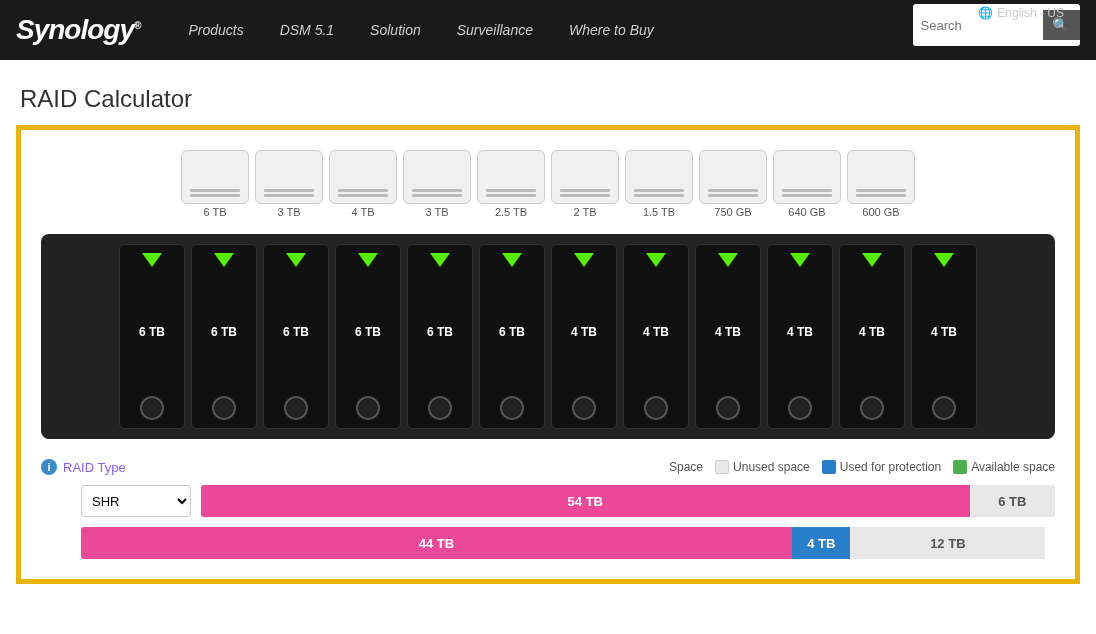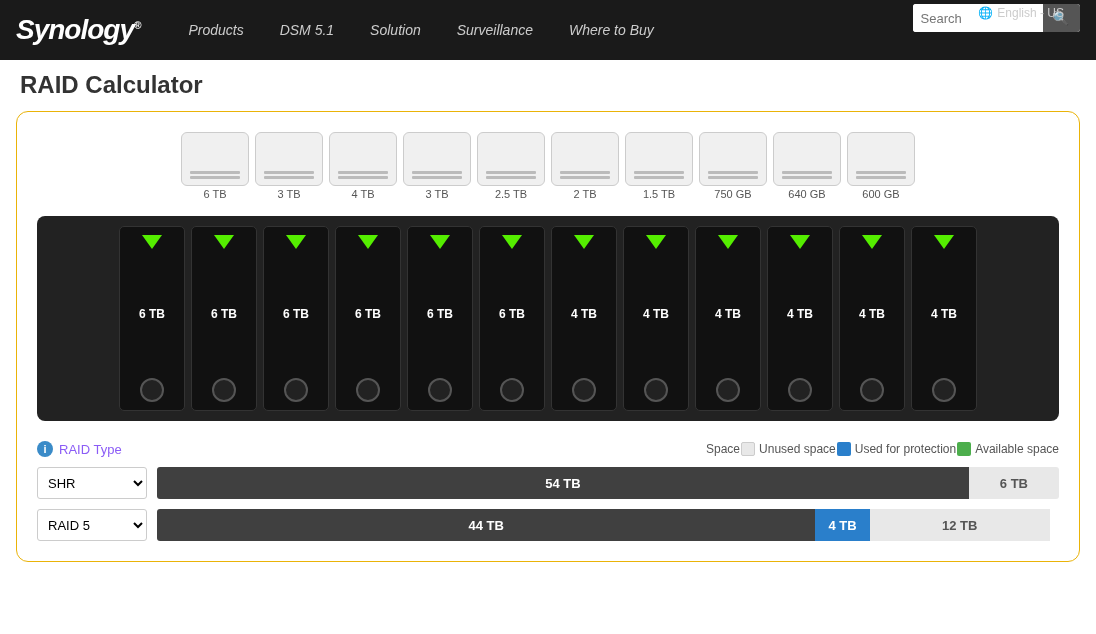--- a/index.html
+++ b/index.html
@@ -49,21 +49,21 @@
       position: absolute;
       top: 6px;
       right: 16px;
     }
     .search-box {
       display: flex;
       align-items: center;
       background: #fff;
       border-radius: 3px;
       overflow: hidden;
-      height: 28px;
+      height: 42px;
       margin-top: 4px;
     }
     .search-box input {
       border: none;
       outline: none;
       padding: 0 8px;
       font-size: 13px;
       width: 130px;
       height: 30px;
     }
@@ -73,30 +73,30 @@
       color: #fff;
       padding: 0 10px;
       height: 30px;
       cursor: pointer;
       font-size: 14px;
     }
 
     
     .page-title {
       font-size: 24px;
-      font-weight: bold;
-      padding: 11px 20px 12px;
+      font-weight: normal;
+      padding: 25px 20px 12px;
       color: #333;
     }
 
     
     .calc-container {
       margin: 0 16px 20px;
-      border: 1px solid #eab308;
-      border-radius: 12px;
+      border: 5px solid #eab308;
+      border-radius: 0;
       padding: 20px;
       background: #fff;
     }
 
     
     .disk-selector {
       display: flex;
       justify-content: center;
       gap: 6px;
       margin-bottom: 16px;
@@ -223,59 +223,60 @@
     }
     .raid-label {
       font-size: 13px;
       color: #8b5cf6;
     }
     .space-legend {
       flex: 1;
       display: flex;
       justify-content: flex-end;
       align-items: center;
-      gap: 1px;
+      gap: 12px;
       font-size: 12px;
       color: #555;
     }
     .legend-item {
       display: flex;
       align-items: center;
       gap: 4px;
     }
     .legend-box {
       width: 14px;
       height: 14px;
       border-radius: 2px;
     }
 
     .raid-row {
       display: flex;
       align-items: center;
       gap: 10px;
+      margin-left: 40px;
     }
     .raid-select {
       width: 110px;
       height: 32px;
       border: 1px solid #ccc;
       border-radius: 3px;
       padding: 0 6px;
       font-size: 13px;
       cursor: pointer;
       background: #fff;
     }
     .bar-container {
       flex: 1;
       height: 32px;
       display: flex;
       border-radius: 3px;
       overflow: hidden;
     }
     .bar-green {
-      background: #404040;
+      background: #ec4899;
       display: flex;
       align-items: center;
       justify-content: center;
       color: #fff;
       font-size: 13px;
       font-weight: bold;
     }
     .bar-blue {
       background: #2a7fcb;
       display: flex;
@@ -457,21 +458,20 @@
 
     <div class="raid-row">
       <select class="raid-select" id="raid-select-0"><option value="SHR">SHR</option><option value="SHR-2">SHR-2</option><option value="JBOD">JBOD</option><option value="RAID 0">RAID 0</option><option value="RAID 1">RAID 1</option><option value="RAID 5">RAID 5</option><option value="RAID 6">RAID 6</option><option value="RAID 10">RAID 10</option></select>
       <div class="bar-container" id="raid-bar-0">
           <div class="bar-green" style="width: 90%;">54 TB</div>
           <div class="bar-gray" style="width: 10%;">6 TB</div>
         </div>
     </div>
 
     <div class="raid-row">
-      <select class="raid-select" id="raid-select-1"><option value="SHR">SHR</option><option value="SHR-2">SHR-2</option><option value="JBOD">JBOD</option><option value="RAID 0">RAID 0</option><option value="RAID 1">RAID 1</option><option value="RAID 5" selected="">RAID 5</option><option value="RAID 6">RAID 6</option><option value="RAID 10">RAID 10</option></select>
       <div class="bar-container" id="raid-bar-1">
           <div class="bar-green" style="width: 73%;">44 TB</div>
           <div class="bar-blue" style="width: 6%;">4 TB</div>
           <div class="bar-gray" style="width: 20%;">12 TB</div>
         </div>
     </div>
 
   </div>
 </div>
 

